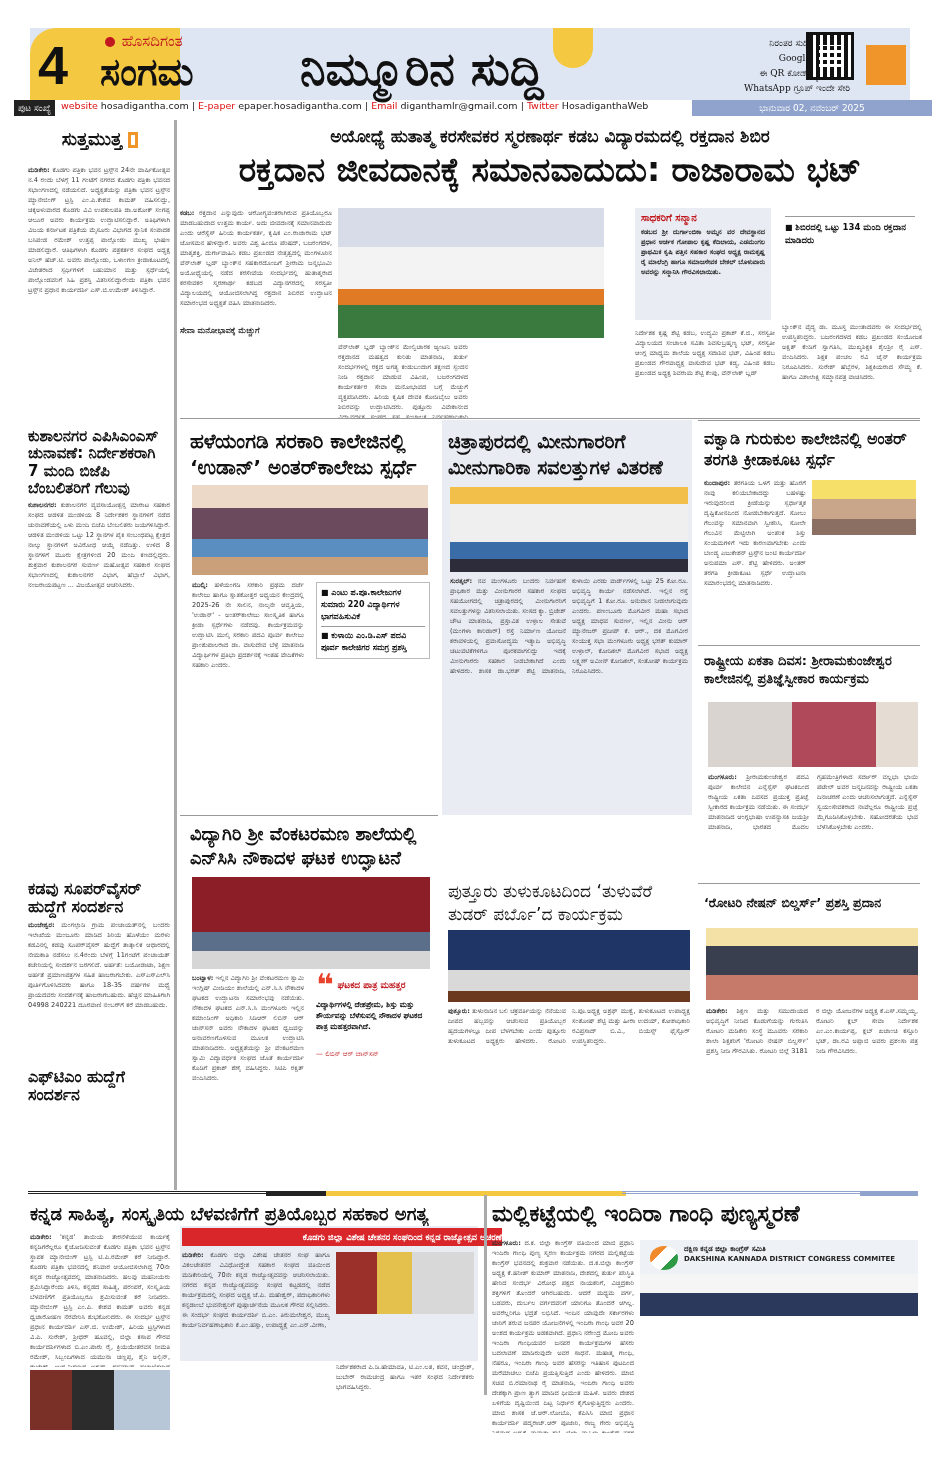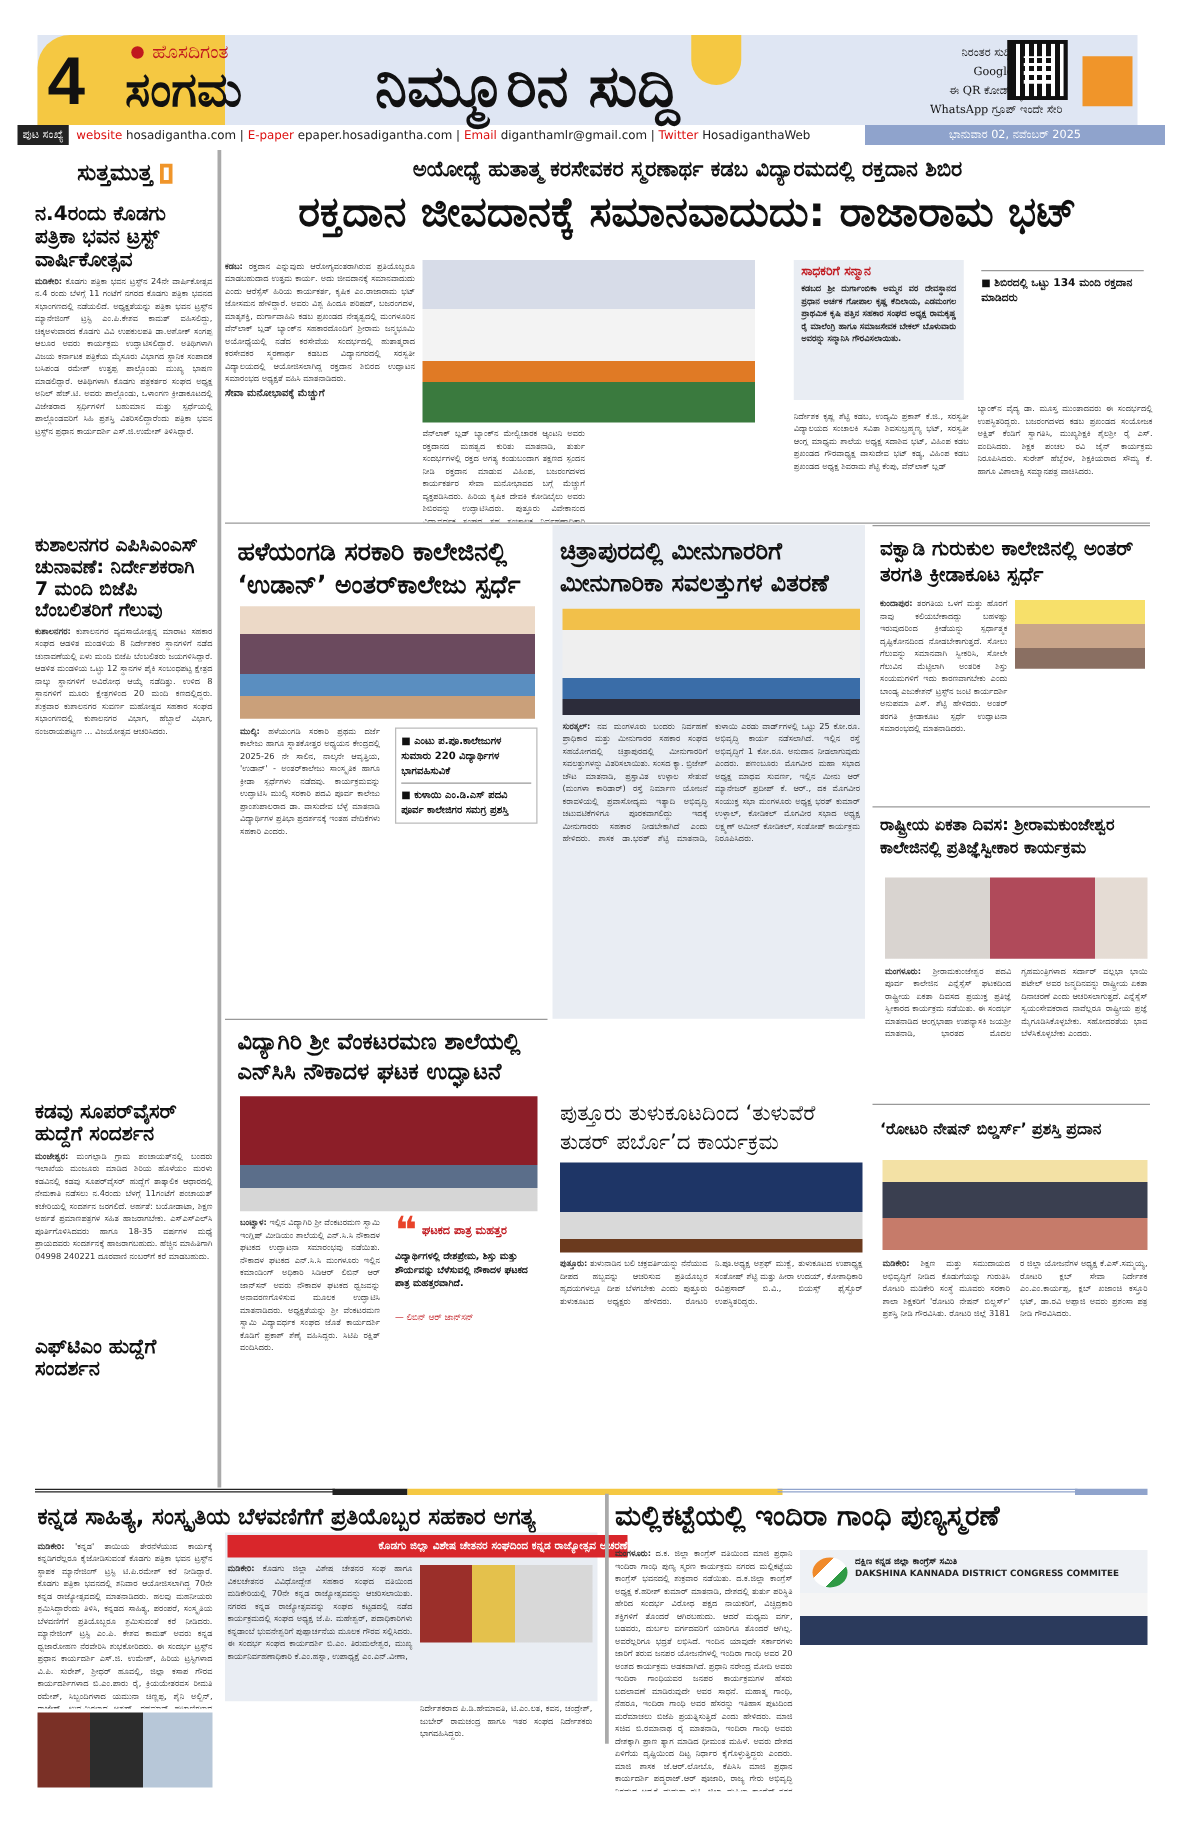--- a/index.html
+++ b/index.html
@@ -10,21 +10,21 @@
 .mast-circle{left:553px;top:28px;width:40px;height:40px;background:#f5c842;border-radius:0 0 40px 40px}
 .orange-block{left:866px;top:45px;width:40px;height:40px;background:#f0952a}
 .pagenum{left:38px;top:34px;font-size:54px;font-weight:bold;font-family:"Liberation Sans",sans-serif;letter-spacing:-2px}
 .brand-small{left:105px;top:32px;font-size:15px;font-weight:normal;color:#c0181e}
 .brand-big{left:100px;top:50px;font-size:38px;font-weight:bold;line-height:44px}
 .title-big{left:300px;top:42px;font-size:46px;font-weight:bold;line-height:54px}
 .qr-text{left:650px;top:36px;width:200px;text-align:right;font-size:9px;line-height:15px;font-family:"DejaVu Serif",serif}
 .qr{left:806px;top:32px;width:48px;height:48px;background:
  repeating-linear-gradient(90deg,#111 0 4px,#fff 4px 7px),#111;border:3px solid #111}
 .qr::after{content:"";position:absolute;inset:10px;background:repeating-linear-gradient(0deg,#fff 0 3px,transparent 3px 7px)}
-.infobar{left:14px;top:100px;width:918px;height:16px;font-size:9.5px;display:flex;align-items:center}
+.infobar{left:14px;top:100px;width:918px;height:16px;font-size:9.5px;display:flex;align-items:flex-start}
 .infobar .label{background:#222;color:#fff;padding:0 4px;height:16px;line-height:16px;font-size:9px}
 .infobar .links{padding-left:6px;color:#222;flex:1}
 .infobar .links .r{color:#d11}
 .infobar .date{background:#8fa3cc;color:#fff;width:240px;text-align:center;height:16px;line-height:16px;font-size:9px}
 .vrule{background:#aaa;width:3px}
 .hrule{background:#999;height:1px}
 .h-sect{font-weight:bold;line-height:1.15}
 .text{font-size:6.6px;line-height:10px;color:#333;overflow:hidden;text-align:justify}
 .photo{overflow:hidden}
 .col-side .h-sect{font-size:16px}
@@ -68,40 +68,39 @@
   </span>
   <span class="date">ಭಾನುವಾರ 02, ನವೆಂಬರ್ 2025</span>
 </div>
 
 <div class="abs vrule" style="left:174px;top:120px;height:1070px"></div>
 <div class="abs" style="left:30px;top:128px;width:140px;font-size:18px;font-weight:bold;text-align:center">
   <span>ಸುತ್ತಮುತ್ತ</span>
   <span style="display:inline-block;width:10px;height:16px;border:3px solid #f0952a;vertical-align:middle"></span>
 </div>
 <div class="abs col-side" style="left:28px;top:162px;width:142px">
-  <div class="h-sect">ನ.4ರಂದು ಕೊಡಗು ಪತ್ರಿಕಾ ಭವನ ಟ್ರಸ್ಟ್ ವಾರ್ಷಿಕೋತ್ಸವ</div>
   <div class="text" style="height:170px;margin-top:3px"><b>ಮಡಿಕೇರಿ:</b> <span>ಕೊಡಗು ಪತ್ರಿಕಾ ಭವನ ಟ್ರಸ್ಟ್‌ನ 24ನೇ ವಾರ್ಷಿಕೋತ್ಸವ ನ.4 ರಂದು ಬೆಳಗ್ಗೆ 11 ಗಂಟೆಗೆ ನಗರದ ಕೊಡಗು ಪತ್ರಿಕಾ ಭವನದ ಸಭಾಂಗಣದಲ್ಲಿ ನಡೆಯಲಿದೆ. ಅಧ್ಯಕ್ಷತೆಯನ್ನು ಪತ್ರಿಕಾ ಭವನ ಟ್ರಸ್ಟ್‌ನ ಮ್ಯಾನೇಜಿಂಗ್ ಟ್ರಸ್ಟಿ ಎಂ.ಪಿ.ಕೇಶವ ಕಾಮತ್ ವಹಿಸಲಿದ್ದು, ಚಿಕ್ಕಅಳುವಾರದ ಕೊಡಗು ವಿವಿ ಉಪಕುಲಪತಿ ಡಾ.ಅಶೋಕ್ ಸಂಗಪ್ಪ ಆಲೂರ ಅವರು ಕಾರ್ಯಕ್ರಮ ಉದ್ಘಾಟಿಸಲಿದ್ದಾರೆ. ಅತಿಥಿಗಳಾಗಿ ವಿಜಯ ಕರ್ನಾಟಕ ಪತ್ರಿಕೆಯ ಮೈಸೂರು ವಿಭಾಗದ ಸ್ಥಾನಿಕ ಸಂಪಾದಕ ಬಸಿಪಂಡ ರಮೇಶ್ ಉತ್ತಪ್ಪ ಪಾಲ್ಗೊಂಡು ಮುಖ್ಯ ಭಾಷಣ ಮಾಡಲಿದ್ದಾರೆ. ಆತಿಥಿಗಳಾಗಿ ಕೊಡಗು ಪತ್ರಕರ್ತರ ಸಂಘದ ಅಧ್ಯಕ್ಷ ಅನಿಲ್ ಹೆಚ್.ಟಿ. ಅವರು ಪಾಲ್ಗೊಂಡು, ಒಳಾಂಗಣ ಕ್ರೀಡಾಕೂಟದಲ್ಲಿ ವಿಜೇತರಾದ ಸ್ಪರ್ಧಿಗಳಿಗೆ ಬಹುಮಾನ ಮತ್ತು ಸ್ಪರ್ಧೆಯಲ್ಲಿ ಪಾಲ್ಗೊಂಡವರಿಗೆ ಸಿಹಿ ಪ್ರಶಸ್ತಿ ವಿತರಿಸಲಿದ್ದಾರೆಂದು ಪತ್ರಿಕಾ ಭವನ ಟ್ರಸ್ಟ್‌ನ ಪ್ರಧಾನ ಕಾರ್ಯದರ್ಶಿ ಎಸ್.ಜಿ.ಉಮೇಶ್ ತಿಳಿಸಿದ್ದಾರೆ.</span></div>
 </div>
 <div class="abs col-side" style="left:28px;top:428px;width:142px">
   <div class="h-sect" style="font-size:15px">ಕುಶಾಲನಗರ ಎಪಿಸಿಎಂಎಸ್ ಚುನಾವಣೆ: ನಿರ್ದೇಶಕರಾಗಿ 7 ಮಂದಿ ಬಿಜೆಪಿ ಬೆಂಬಲಿತರಿಗೆ ಗೆಲುವು</div>
   <div class="text" style="height:350px;margin-top:3px"><b>ಕುಶಾಲನಗರ:</b> <span>ಕುಶಾಲನಗರ ವ್ಯವಸಾಯೋತ್ಪನ್ನ ಮಾರಾಟ ಸಹಕಾರ ಸಂಘದ ಆಡಳಿತ ಮಂಡಳಿಯ 8 ನಿರ್ದೇಶಕರ ಸ್ಥಾನಗಳಿಗೆ ನಡೆದ ಚುನಾವಣೆಯಲ್ಲಿ ಏಳು ಮಂದಿ ಬಿಜೆಪಿ ಬೆಂಬಲಿತರು ಜಯಗಳಿಸಿದ್ದಾರೆ. ಆಡಳಿತ ಮಂಡಳಿಯ ಒಟ್ಟು 12 ಸ್ಥಾನಗಳ ಪೈಕಿ ಸಂಬಂಧಪಟ್ಟ ಕ್ಷೇತ್ರದ ನಾಲ್ಕು ಸ್ಥಾನಗಳಿಗೆ ಅವಿರೋಧ ಆಯ್ಕೆ ನಡೆದಿತ್ತು. ಉಳಿದ 8 ಸ್ಥಾನಗಳಿಗೆ ಮೂರು ಕ್ಷೇತ್ರಗಳಿಂದ 20 ಮಂದಿ ಕಣದಲ್ಲಿದ್ದರು. ಶುಕ್ರವಾರ ಕುಶಾಲನಗರ ಸುವರ್ಣ ಮಹೋತ್ಸವ ಸಹಕಾರ ಸಂಘದ ಸಭಾಂಗಣದಲ್ಲಿ ಕುಶಾಲನಗರ ವಿಭಾಗ, ಹೆಬ್ಬಾಲೆ ವಿಭಾಗ, ನಂಜರಾಯಪಟ್ಟಣ ... ವಿಜಯೋತ್ಸವ ಆಚರಿಸಿದರು.</span></div>
 </div>
 <div class="abs col-side" style="left:28px;top:880px;width:142px">
   <div class="h-sect">ಕಡವು ಸೂಪರ್‌ವೈಸರ್ ಹುದ್ದೆಗೆ ಸಂದರ್ಶನ</div>
   <div class="text" style="height:140px;margin-top:3px"><b>ಮಂಜೇಶ್ವರ:</b> <span>ಮಂಗಲ್ಪಾಡಿ ಗ್ರಾಮ ಪಂಚಾಯತ್‌ನಲ್ಲಿ ಬಂದರು ಇಲಾಖೆಯ ಮಂಜೂರು ಮಾಡಿದ ಶಿರಿಯ ಹೊಳೆಯಂ ಮರಳು ಕಡವಿನಲ್ಲಿ ಕಡವು ಸೂಪರ್‌ವೈಸರ್ ಹುದ್ದೆಗೆ ತಾತ್ಕಾಲಿಕ ಆಧಾರದಲ್ಲಿ ನೇಮಕಾತಿ ನಡೆಸಲು ನ.4ರಂದು ಬೆಳಗ್ಗೆ 11ಗಂಟೆಗೆ ಪಂಚಾಯತ್ ಕಚೇರಿಯಲ್ಲಿ ಸಂದರ್ಶನ ಜರಗಲಿದೆ. ಅರ್ಹತೆ: ಬಯೋಡಾಟಾ, ಶಿಕ್ಷಣ ಅರ್ಹತೆ ಪ್ರಮಾಣಪತ್ರಗಳ ಸಹಿತ ಹಾಜರಾಗಬೇಕು. ಎಸ್‌ಎಸ್‌ಎಲ್‌ಸಿ ಪೂರ್ತಿಗೊಳಿಸಿದವರು ಹಾಗೂ 18-35 ವರ್ಷಗಳ ಮಧ್ಯೆ ಪ್ರಾಯದವರು ಸಂದರ್ಶನಕ್ಕೆ ಹಾಜರಾಗಬಹುದು. ಹೆಚ್ಚಿನ ಮಾಹಿತಿಗಾಗಿ 04998 240221 ದೂರವಾಣಿ ನಂಬರ್‌ಗೆ ಕರೆ ಮಾಡಬಹುದು.</span></div>
 </div>
 <div class="abs col-side" style="left:28px;top:1068px;width:142px">
   <div class="h-sect">ಎಫ್‌ಟಿಎಂ ಹುದ್ದೆಗೆ ಸಂದರ್ಶನ</div>
 </div>
 
 <div class="abs" style="left:180px;top:126px;width:740px;text-align:center;font-size:17px;font-weight:bold">ಅಯೋಧ್ಯೆ ಹುತಾತ್ಮ ಕರಸೇವಕರ ಸ್ಮರಣಾರ್ಥ ಕಡಬ ವಿದ್ಯಾರಮದಲ್ಲಿ ರಕ್ತದಾನ ಶಿಬಿರ</div>
 <div class="abs" style="left:180px;top:148px;width:740px;text-align:center;font-size:33px;font-weight:bold;line-height:44px">ರಕ್ತದಾನ ಜೀವದಾನಕ್ಕೆ ಸಮಾನವಾದುದು: ರಾಜಾರಾಮ ಭಟ್</div>
 <div class="abs text" style="left:180px;top:208px;width:152px;height:210px">
   <b>ಕಡಬ:</b> <span>ರಕ್ತದಾನ ಎನ್ನುವುದು ಆರೋಗ್ಯವಂತರಾಗಿರುವ ಪ್ರತಿಯೊಬ್ಬರೂ ಮಾಡಬಹುದಾದ ಉತ್ತಮ ಕಾರ್ಯ. ಅದು ಜೀವದಾನಕ್ಕೆ ಸಮಾನವಾದುದು ಎಂದು ಆರೆಸ್ಸೆಸ್ ಹಿರಿಯ ಕಾರ್ಯಕರ್ತ, ಕೃಷಿಕ ಎಂ.ರಾಜಾರಾಮ ಭಟ್ ಜೋಸಮನ ಹೇಳಿದ್ದಾರೆ. ಅವರು ವಿಶ್ವ ಹಿಂದೂ ಪರಿಷದ್, ಬಜರಂಗದಳ, ಮಾತೃಶಕ್ತಿ, ದುರ್ಗಾವಾಹಿನಿ ಕಡಬ ಪ್ರಖಂಡದ ನೇತೃತ್ವದಲ್ಲಿ ಮಂಗಳೂರಿನ ವೆನ್‌ಲಾಕ್ ಬ್ಲಡ್ ಬ್ಯಾಂಕ್‌ನ ಸಹಕಾರದೊಂದಿಗೆ ಶ್ರೀರಾಮ ಜನ್ಮಭೂಮಿ ಅಯೋಧ್ಯೆಯಲ್ಲಿ ನಡೆದ ಕರಸೇವೆಯ ಸಂದರ್ಭದಲ್ಲಿ ಹುತಾತ್ಮರಾದ ಕರಸೇವಕರ ಸ್ಮರಣಾರ್ಥ ಕಡಬದ ವಿದ್ಯಾನಗರದಲ್ಲಿ ಸರಸ್ವತೀ ವಿದ್ಯಾಲಯದಲ್ಲಿ ಆಯೋಜಿಸಲಾಗಿದ್ದ ರಕ್ತದಾನ ಶಿಬಿರದ ಉದ್ಘಾಟನ ಸಮಾರಂಭದ ಅಧ್ಯಕ್ಷತೆ ವಹಿಸಿ ಮಾತನಾಡಿದರು.</span>
-  <div style="font-size:8px;font-weight:bold;margin-top:2px">ಸೇವಾ ಮನೋಭಾವಕ್ಕೆ ಮೆಚ್ಚುಗೆ</div>
+  <div style="font-size:8px;font-weight:bold;margin-top:18px">ಸೇವಾ ಮನೋಭಾವಕ್ಕೆ ಮೆಚ್ಚುಗೆ</div>
 </div>
 <div class="abs photo" style="left:338px;top:208px;width:266px;height:130px;background:linear-gradient(180deg,#d7dce8 0 30%,#f3f3f3 30% 62%,#e07a25 62% 75%,#3a7a3e 75%)"></div>
 <div class="abs text" style="left:338px;top:342px;width:130px;height:76px">ವೆನ್‌ಲಾಕ್ ಬ್ಲಡ್ ಬ್ಯಾಂಕ್‌ನ ಮೇಲ್ವಿಚಾರಕ ಆ್ಯಂಟನಿ ಅವರು ರಕ್ತದಾನದ ಮಹತ್ವದ ಕುರಿತು ಮಾತನಾಡಿ, ತುರ್ತು ಸಂದರ್ಭಗಳಲ್ಲಿ ರಕ್ತದ ಅಗತ್ಯ ಕಂಡುಬಂದಾಗ ತಕ್ಷಣದ ಸ್ಪಂದನ ನೀಡಿ ರಕ್ತದಾನ ಮಾಡುವ ವಿಹಿಂಪ, ಬಜರಂಗದಳದ ಕಾರ್ಯಕರ್ತರ ಸೇವಾ ಮನೋಭಾವದ ಬಗ್ಗೆ ಮೆಚ್ಚುಗೆ ವ್ಯಕ್ತಪಡಿಸಿದರು. ಹಿರಿಯ ಕೃಷಿಕ ದೇವಕಿ ಕೋಡಿಬೈಲು ಅವರು ಶಿಬಿರವನ್ನು ಉದ್ಘಾಟಿಸಿದರು. ಪುತ್ತೂರು ವಿವೇಕಾನಂದ ವಿದ್ಯಾವರ್ಧಕ ಸಂಘದ ಸಹ ಸಂಚಾಲಕ ನಿರ್ವಹಣಾಧಿಕಾರಿ ಮುಂಕುಡೆ ವೆಂಕಟ್ರಮಣ ಭಟ್, ಲೋಕೋಪಯೋಗಿ ಗುತ್ತಿಗೆದಾರ ಸತೀಶ್ ಕರ್ಮಾರ, ಕಡಬದ ಶ್ರೀ ದುರ್ಗಾಂಬ ಮೆಡಿಕಲ್ಸ್ ಮಾಲಕ ದಯಾನಂದ ಅನಿಗ ಶುಭಹಾರೈಸಿದರು. ಪುತ್ತೂರು ವಿವೇಕಾನಂದ ವಿದ್ಯಾವರ್ಧಕ</div>
 <div class="abs text" style="left:474px;top:342px;width:130px;height:76px"></div>
 <div class="abs shade" style="left:635px;top:208px;width:136px;height:112px;padding:4px 6px">
   <div style="color:#c0181e;font-weight:bold;font-size:10px;margin-bottom:3px">ಸಾಧಕರಿಗೆ ಸನ್ಮಾನ</div>
   <div class="text" style="height:88px;font-weight:bold;color:#222">ಕಡಬದ ಶ್ರೀ ದುರ್ಗಾಂಬಿಕಾ ಅಮ್ಮನ ವರ ದೇವಸ್ಥಾನದ ಪ್ರಧಾನ ಅರ್ಚಕ ಗೋಪಾಲ ಕೃಷ್ಣ ಕೆದಿಲಾಯ, ಎಡಮಂಗಲ ಪ್ರಾಥಮಿಕ ಕೃಷಿ ಪತ್ತಿನ ಸಹಕಾರ ಸಂಘದ ಅಧ್ಯಕ್ಷ ರಾಮಕೃಷ್ಣ ರೈ ಮಾಲೆಂಗ್ರಿ ಹಾಗೂ ಸಮಾಜಸೇವಕ ಬೇಕಲ್ ಬೊಳುವಾರು ಅವರನ್ನು ಸನ್ಮಾನಿಸಿ ಗೌರವಿಸಲಾಯಿತು.</div>
 </div>
 <div class="abs" style="left:785px;top:212px;width:130px">
   <div class="hrule" style="margin:4px 0"></div>

